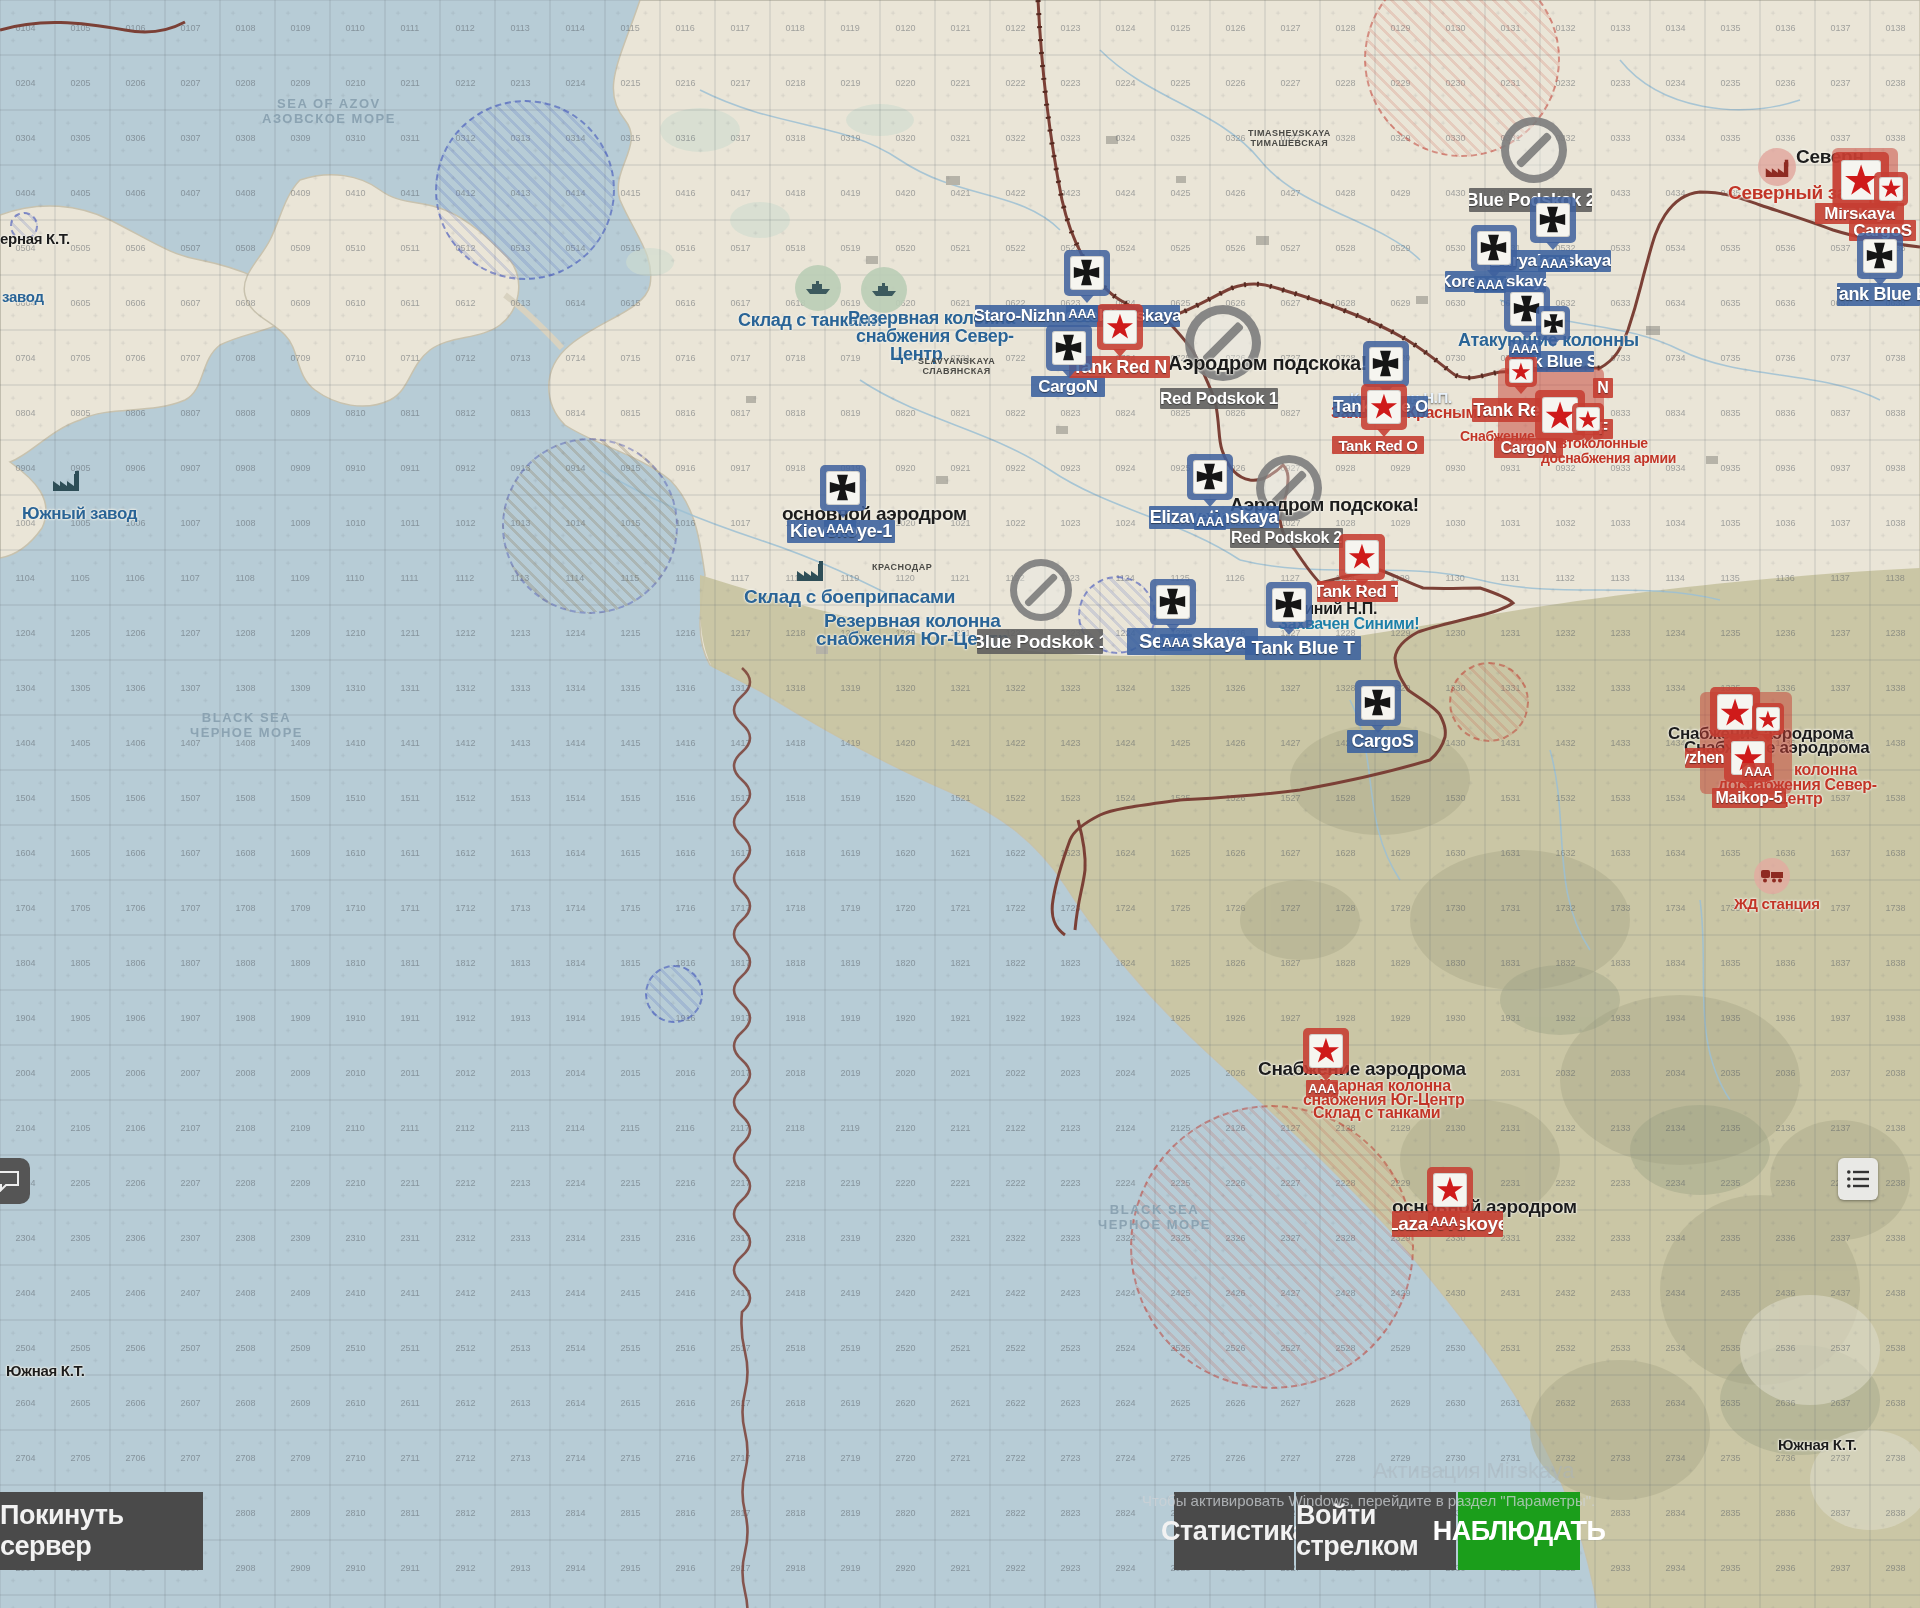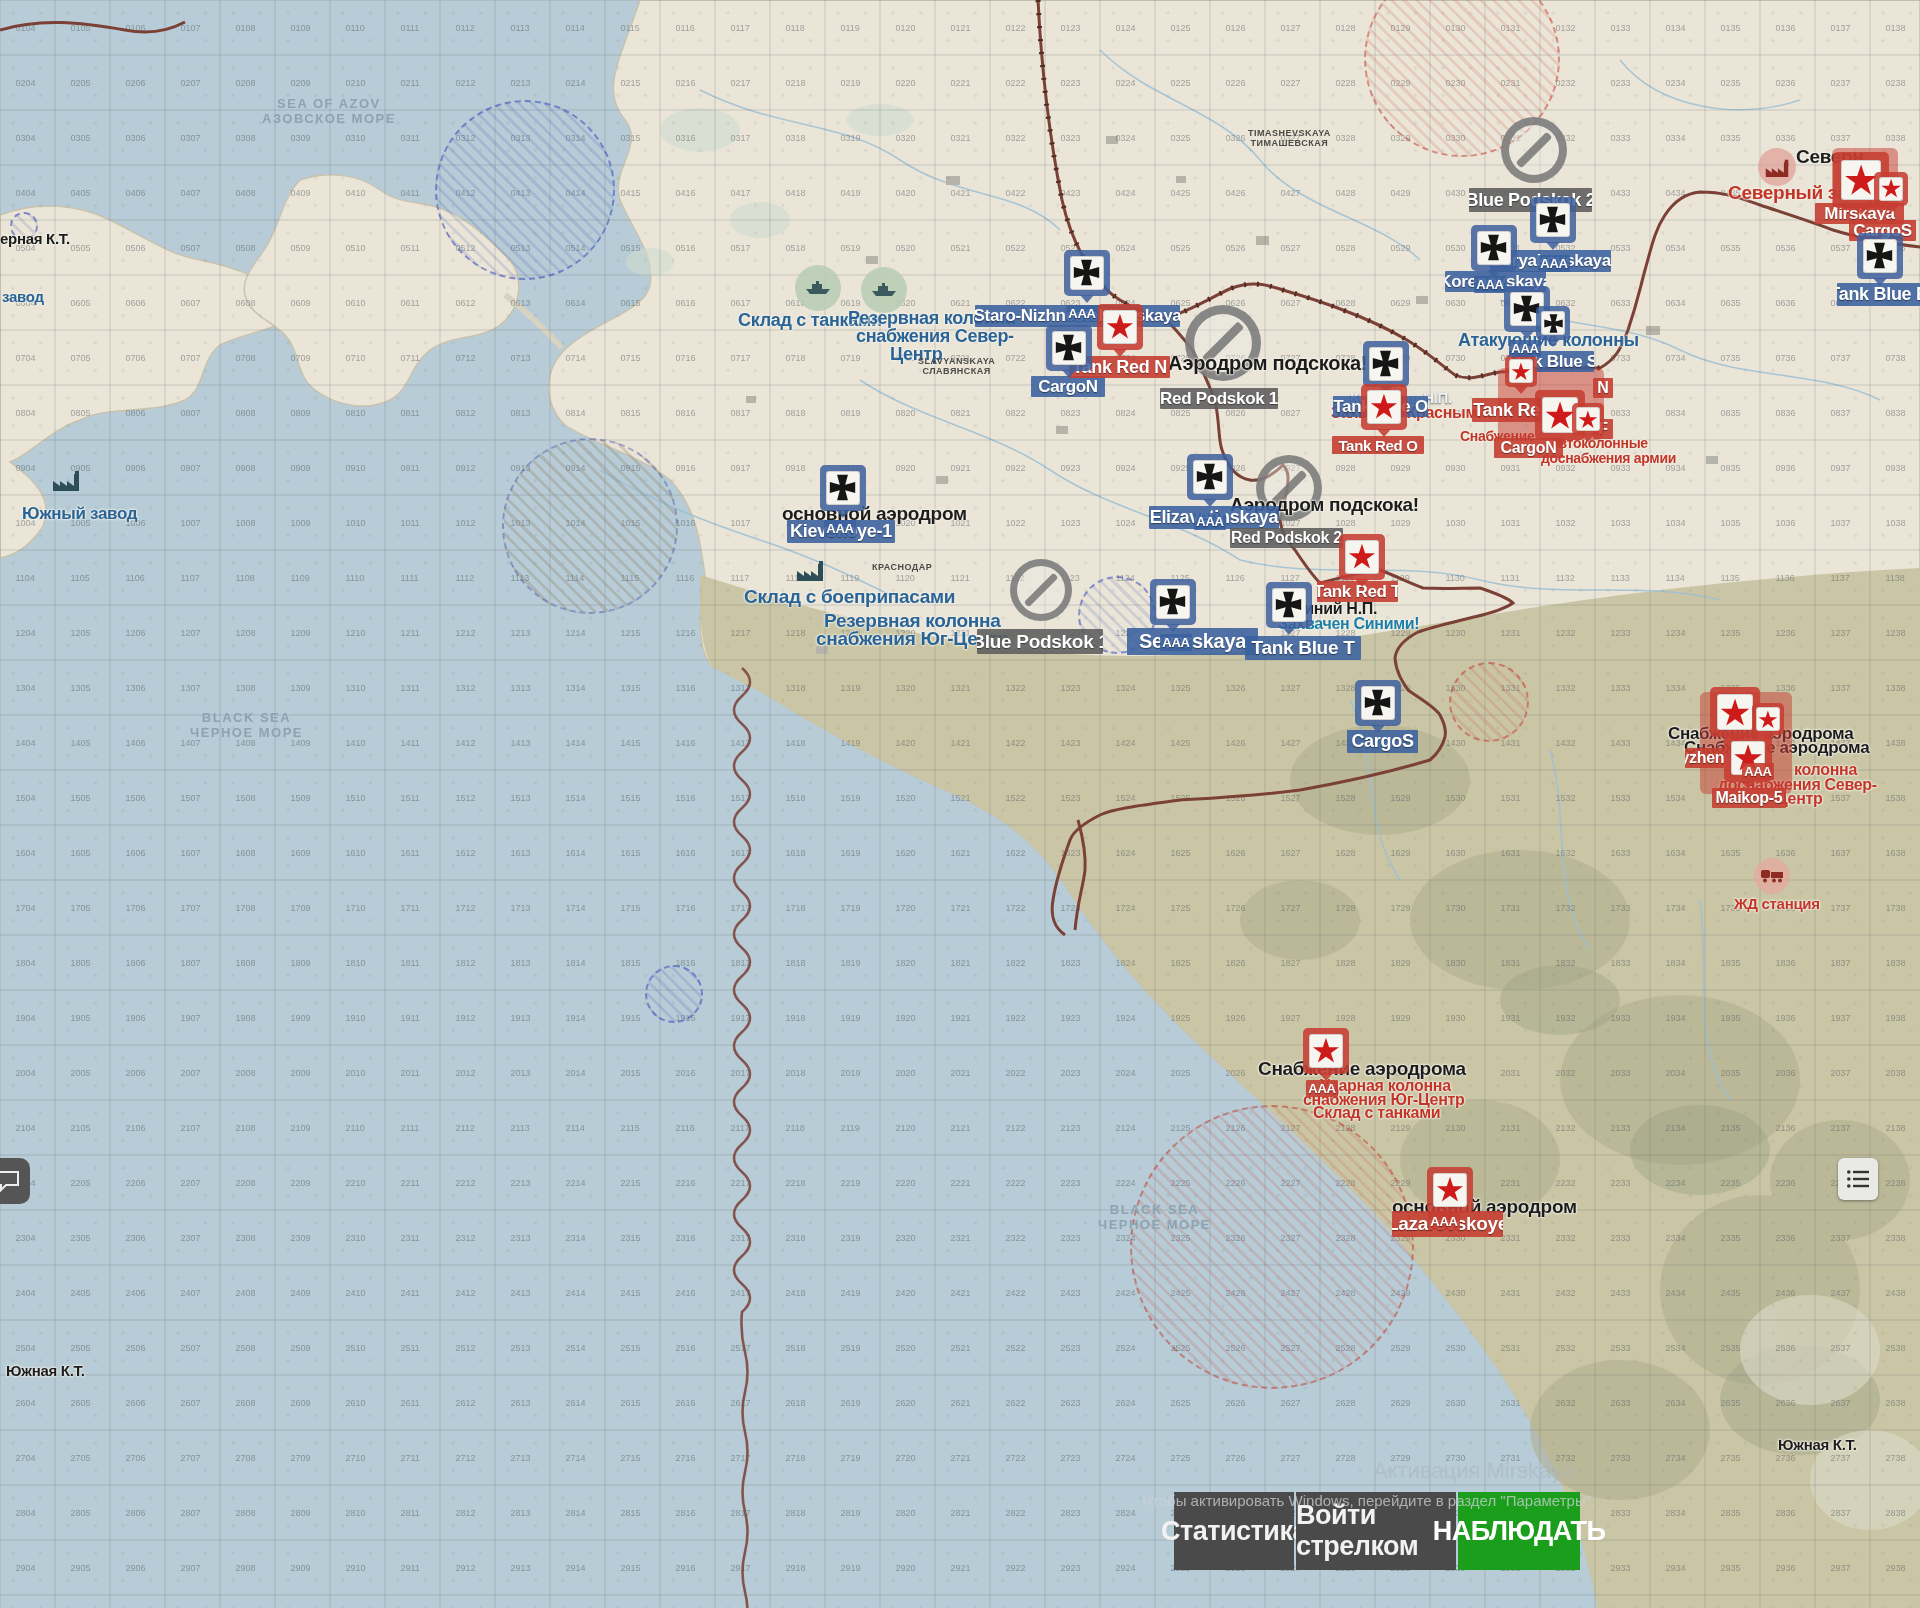--- a/index.html
+++ b/index.html
@@ -1647,20 +1647,21 @@
       <div class="chip aaa b" style="left: 1194px; top: 513px;">AAA</div>
       <div class="chip aaa b" style="left: 1160px; top: 634px;">AAA</div>
       <div class="chip aaa b" style="left: 1538px; top: 255px;">AAA</div>
       <div class="chip aaa b" style="left: 1474px; top: 276px;">AAA</div>
       <div class="chip aaa b" style="left: 1509px; top: 340px;">AAA</div>
       <div class="chip aaa r" style="left: 1306px; top: 1080px;">AAA</div>
       <div class="chip aaa r" style="left: 1428px; top: 1213px;">AAA</div>
       <div class="chip aaa r" style="left: 1742px; top: 763px;">AAA</div>
     </div>
 
+  <div class="bbtn" style="left:0;width:203px">Покинуть сервер</div>
   <div class="bbtn" style="left:1174px;width:120px">Статистика</div>
   <div class="bbtn" style="left:1296px;width:160px">Войти стрелком</div>
   <div class="bbtn green" style="left:1458px;width:122px">НАБЛЮДАТЬ</div>
 
   <div class="wm" id="wm1">Активация Mirskaya</div>
   <div class="wm" id="wm2">Чтобы активировать Windows, перейдите в раздел "Параметры".</div>
 
   <div class="cornerbtn" style="left:-14px;top:1158px;width:44px;height:46px;background:#555;border-radius:10px;">
     <svg width="24" height="22" viewBox="0 0 24 22">
       <path d="M2 2 h20 v13 h-12 l-5 5 v-5 h-3 z" fill="none" stroke="#eee" stroke-width="2"></path>

